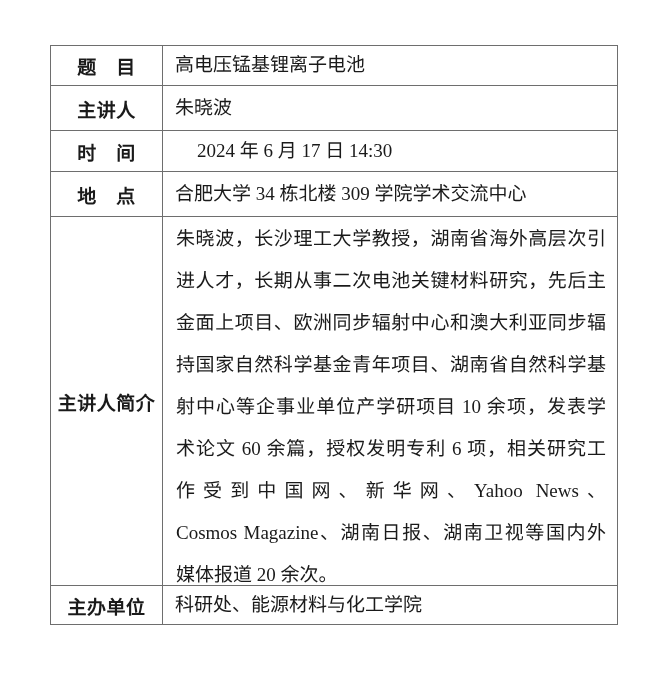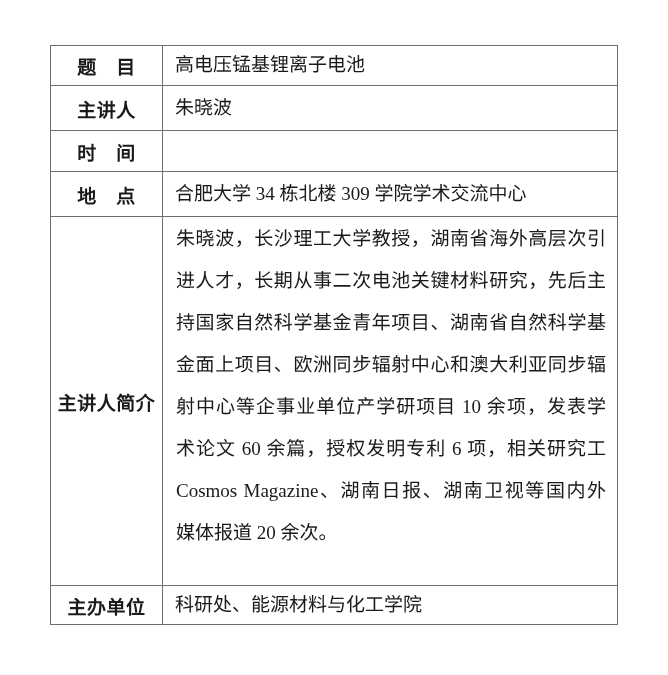--- a/index.html
+++ b/index.html
@@ -95,36 +95,38 @@
       <div class="cell value">高电压锰基锂离子电池</div>
     </div>
 
     <div class="row h-speaker">
       <div class="cell label">主讲人</div>
       <div class="cell value">朱晓波</div>
     </div>
 
     <div class="row h-time">
       <div class="cell label">时　间</div>
+      <div class="cell value">2024 年 6 月 17 日 14:30</div>
     </div>
 
     <div class="row h-place">
       <div class="cell label">地　点</div>
       <div class="cell value">合肥大学 34 栋北楼 309 学院学术交流中心</div>
     </div>
 
     <div class="row h-bio">
       <div class="cell label">主讲人简介</div>
       <div class="cell value bio-value">
         <p class="bio-line">朱晓波，长沙理工大学教授，湖南省海外高层次引</p>
         <p class="bio-line">进人才，长期从事二次电池关键材料研究，先后主</p>
+        <p class="bio-line">金面上项目、欧洲同步辐射中心和澳大利亚同步辐</p>
         <p class="bio-line">持国家自然科学基金青年项目、湖南省自然科学基</p>
-        <p class="bio-line">金面上项目、欧洲同步辐射中心和澳大利亚同步辐</p>
         <p class="bio-line">射中心等企事业单位产学研项目 10 余项，发表学</p>
         <p class="bio-line">术论文 60 余篇，授权发明专利 6 项，相关研究工</p>
+        <p class="bio-line">作受到中国网、新华网、Yahoo News、</p>
         <p class="bio-line">Cosmos Magazine、湖南日报、湖南卫视等国内外</p>
         <p class="bio-line last-line">媒体报道 20 余次。</p>
       </div>
     </div>
 
     <div class="row h-org">
       <div class="cell label">主办单位</div>
       <div class="cell value">科研处、能源材料与化工学院</div>
     </div>
 

